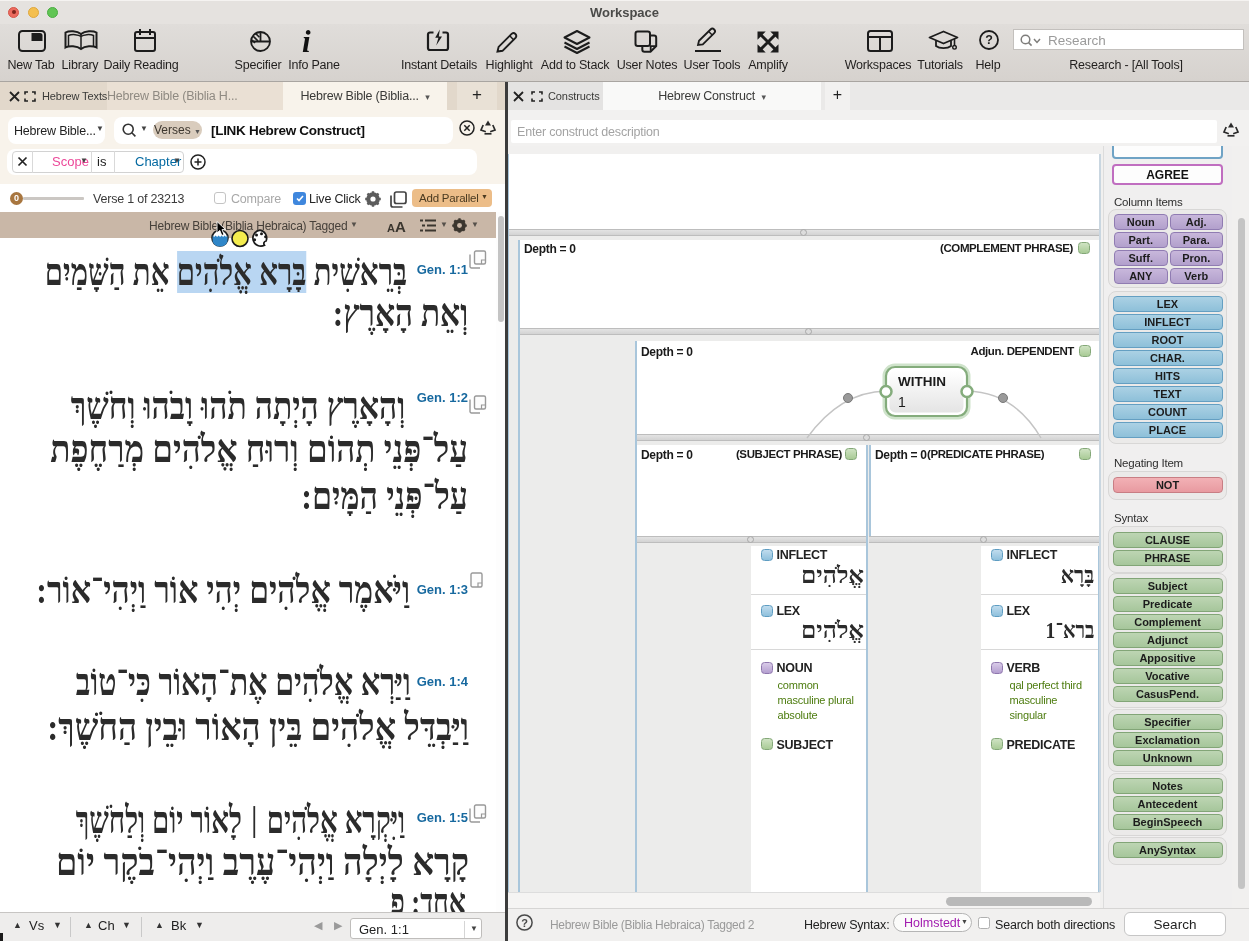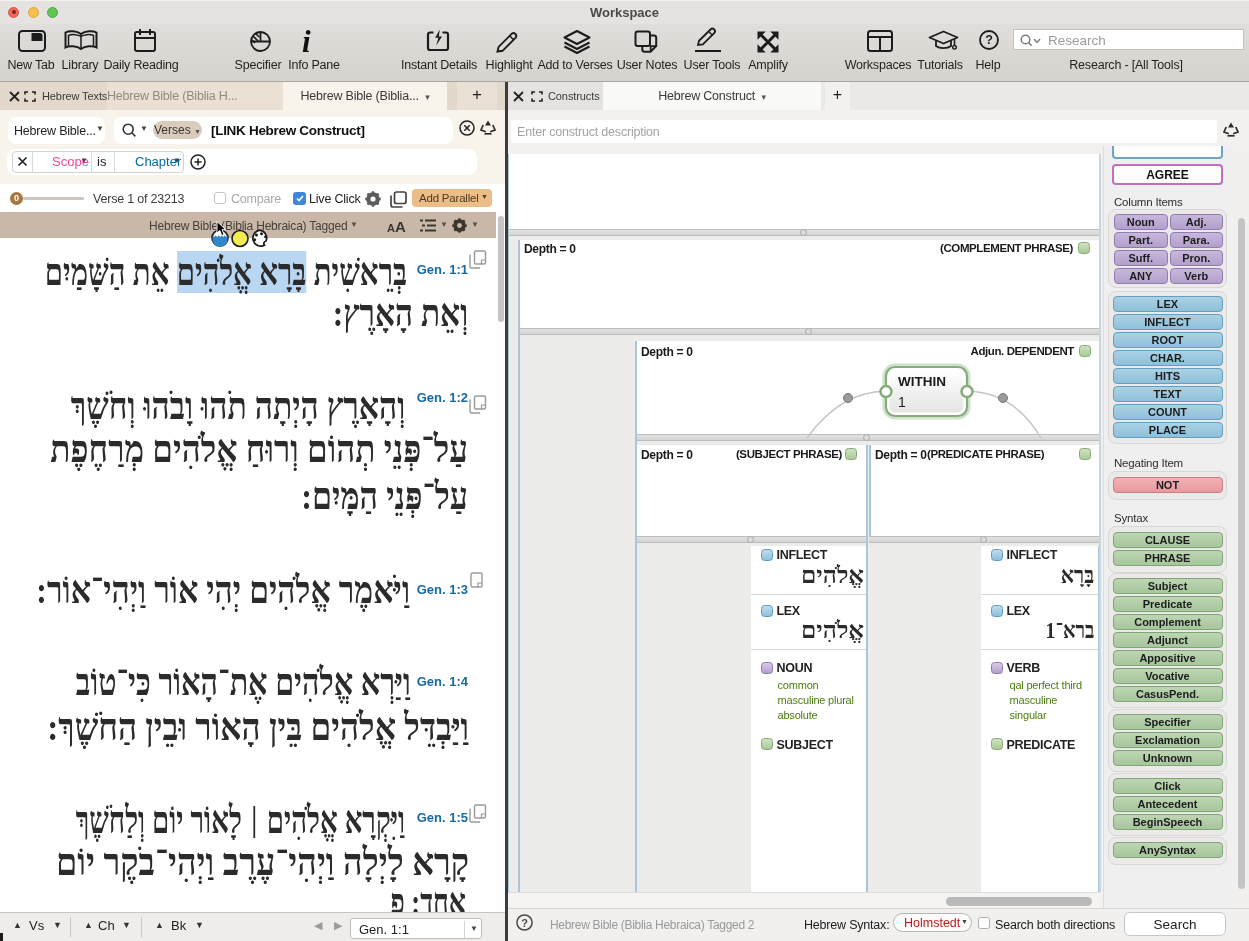--- a/index.html
+++ b/index.html
@@ -109,21 +109,21 @@
  <svg class="tbi" style="left:494px;top:5px" width="26" height="26" viewBox="0 0 26 26">
       <path d="M3.5 22.5 l1.1 -4.6 L17.8 4.7 a2.8 2.8 0 0 1 3.9 3.9 L8.5 21.8 z" fill="none" stroke="#1c1c1c" stroke-width="1.9"></path>
       <path d="M15.7 6.8 l3.9 3.9" stroke="#1c1c1c" stroke-width="1.5"></path>
     </svg>
  <div class="tbl" style="left:509px">Highlight</div>
  <svg class="tbi" style="left:562px;top:5px" width="30" height="25" viewBox="0 0 30 25">
       <path d="M2.5 8.5 L15 2 L27.5 8.5 L15 15 z" fill="none" stroke="#1c1c1c" stroke-width="2" stroke-linejoin="round"></path>
       <path d="M2.5 13.5 L15 20 L27.5 13.5" fill="none" stroke="#1c1c1c" stroke-width="2" stroke-linejoin="round"></path>
       <path d="M2.5 17.5 L15 24 L27.5 17.5" fill="none" stroke="#1c1c1c" stroke-width="2" stroke-linejoin="round"></path>
     </svg>
- <div class="tbl" style="left:575px">Add to Verses</div>
+ <div class="tbl" style="left:575px">Add to Stack</div>
  <svg class="tbi" style="left:634px;top:6px" width="26" height="24" viewBox="0 0 26 24">
       <path d="M8.5 5.5 H20 a2.2 2.2 0 0 1 2.2 2.2 V16 l-5.7 5.7 H10.5 a2.2 2.2 0 0 1 -2.2 -2.2 z" fill="none" stroke="#1c1c1c" stroke-width="2"></path>
       <path d="M22 16.2 h-5.3 v5.3" fill="none" stroke="#1c1c1c" stroke-width="1.8"></path>
       <rect x="1.5" y="1.5" width="14.5" height="14.5" rx="2.2" fill="#dcd8d5" stroke="#1c1c1c" stroke-width="2"></rect>
     </svg>
  <div class="tbl" style="left:647px">User Notes</div>
  <svg class="tbi" style="left:691px;top:4px" width="34" height="26" viewBox="0 0 34 26">
       <path d="M7 17 l1 -4.2 L19.5 1.5 a2.6 2.6 0 0 1 3.7 3.7 L11.8 16.5 z" fill="none" stroke="#1c1c1c" stroke-width="1.8"></path>
       <path d="M17.7 3.5 l3.2 3.2" stroke="#1c1c1c" stroke-width="1.4"></path>
       <path d="M4 23 H30" stroke="#1c1c1c" stroke-width="2"></path>
@@ -502,36 +502,36 @@
   <div class="sbtn bgrn" style="left:8.5px;top:468px;width:110px">Complement</div>
   <div class="sbtn bgrn" style="left:8.5px;top:486px;width:110px">Adjunct</div>
   <div class="sbtn bgrn" style="left:8.5px;top:504px;width:110px">Appositive</div>
   <div class="sbtn bgrn" style="left:8.5px;top:522px;width:110px">Vocative</div>
   <div class="sbtn bgrn" style="left:8.5px;top:540px;width:110px">CasusPend.</div>
   <div class="sgrp" style="top:563px;height:63px"></div>
   <div class="sbtn bgrn" style="left:8.5px;top:568px;width:110px">Specifier</div>
   <div class="sbtn bgrn" style="left:8.5px;top:586px;width:110px">Exclamation</div>
   <div class="sbtn bgrn" style="left:8.5px;top:604px;width:110px">Unknown</div>
   <div class="sgrp" style="top:627px;height:63px"></div>
-  <div class="sbtn bgrn" style="left:8.5px;top:632px;width:110px">Click</div>
+  <div class="sbtn bgrn" style="left:8.5px;top:632px;width:110px">Notes</div>
   <div class="sbtn bgrn" style="left:8.5px;top:650px;width:110px">Antecedent</div>
   <div class="sbtn bgrn" style="left:8.5px;top:668px;width:110px">BeginSpeech</div>
   <div class="sgrp" style="top:691px;height:28px"></div>
   <div class="sbtn bgrn" style="left:8.5px;top:696px;width:110px">AnySyntax</div>
  </div>
  <div class="abs scroll" style="left:730.5px;top:136px;width:7px;height:671px"></div>
  <div class="abs" id="rbottom">
   <svg class="abs" style="left:9px;top:5px" width="17" height="17" viewBox="0 0 17 17">
         <circle cx="8.5" cy="8.5" r="7.6" fill="none" stroke="#4a4a4a" stroke-width="1.5"></circle>
         <text x="8.5" y="12.5" text-anchor="middle" font-family="Liberation Sans" font-size="11" font-weight="bold" fill="#4a4a4a">?</text>
       </svg>
   <div class="abs" style="left:43px;top:8.5px;font-size:12px;letter-spacing:-0.3px;color:#9a9a9a">Hebrew Bible (Biblia Hebraica) Tagged 2</div>
   <div class="abs" style="left:297px;top:8.5px;font-size:12.5px;letter-spacing:-0.2px;color:#222">Hebrew Syntax:</div>
   <div class="abs" style="left:386px;top:4px;width:79px;height:19px;border:1px solid #b5b5b5;border-radius:10px;background:#fbfbfa">
-    <div class="abs" style="left:10px;top:2px;font-size:12.5px;color:#b91c1c">Holmstedt</div>
+    <div class="abs" style="left:10px;top:2px;font-size:12.5px;color:#a21caf">Holmstedt</div>
     <div class="abs" style="left:67px;top:4px;font-size:7px;color:#444">▼</div>
   </div>
   <div class="abs" style="left:471px;top:8px;width:12px;height:12px;border:1.5px solid #b0b0b0;border-radius:2.5px;background:#fff"></div>
   <div class="abs" style="left:488px;top:8.5px;font-size:12.5px;letter-spacing:-0.2px;color:#222">Search both directions</div>
   <div class="abs" style="left:617px;top:2.5px;width:102px;height:24px;background:#fff;border:1px solid #c6c6c6;border-radius:6px;text-align:center;line-height:23px;font-size:13.5px;color:#222">Search</div>
  </div>
 </div>
 <div class="abs" id="divider"></div>
 <div class="abs" style="left:0;top:933px;width:3px;height:8px;background:#1a1a1a"></div>
 

